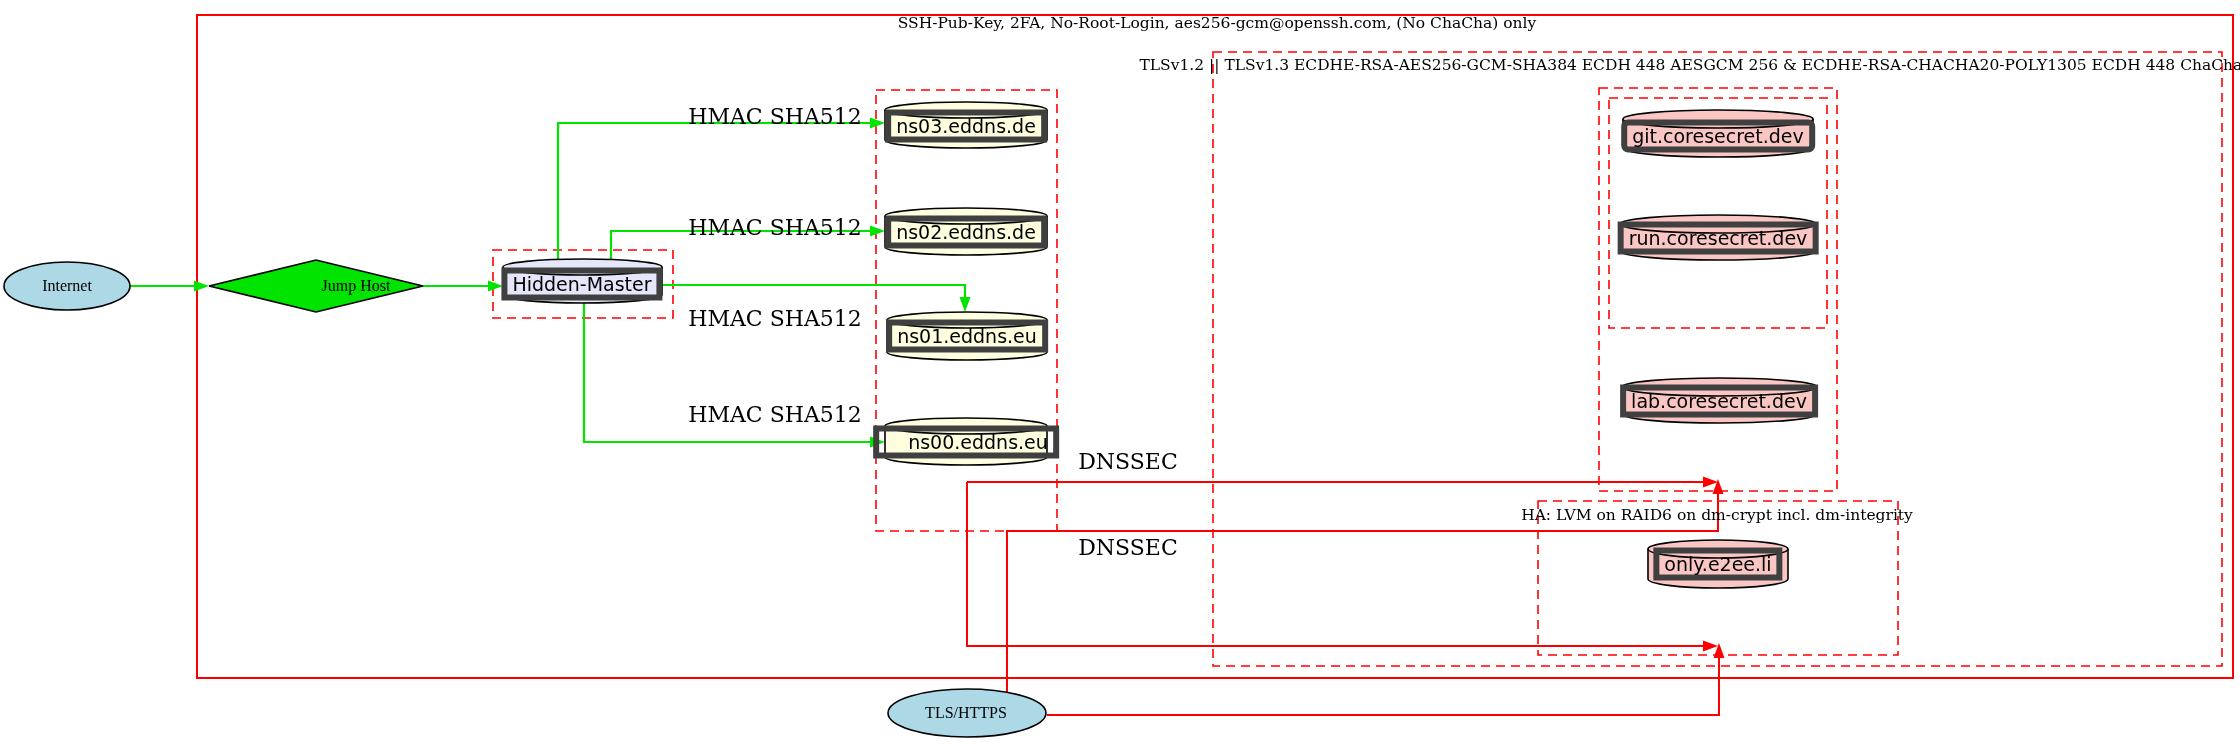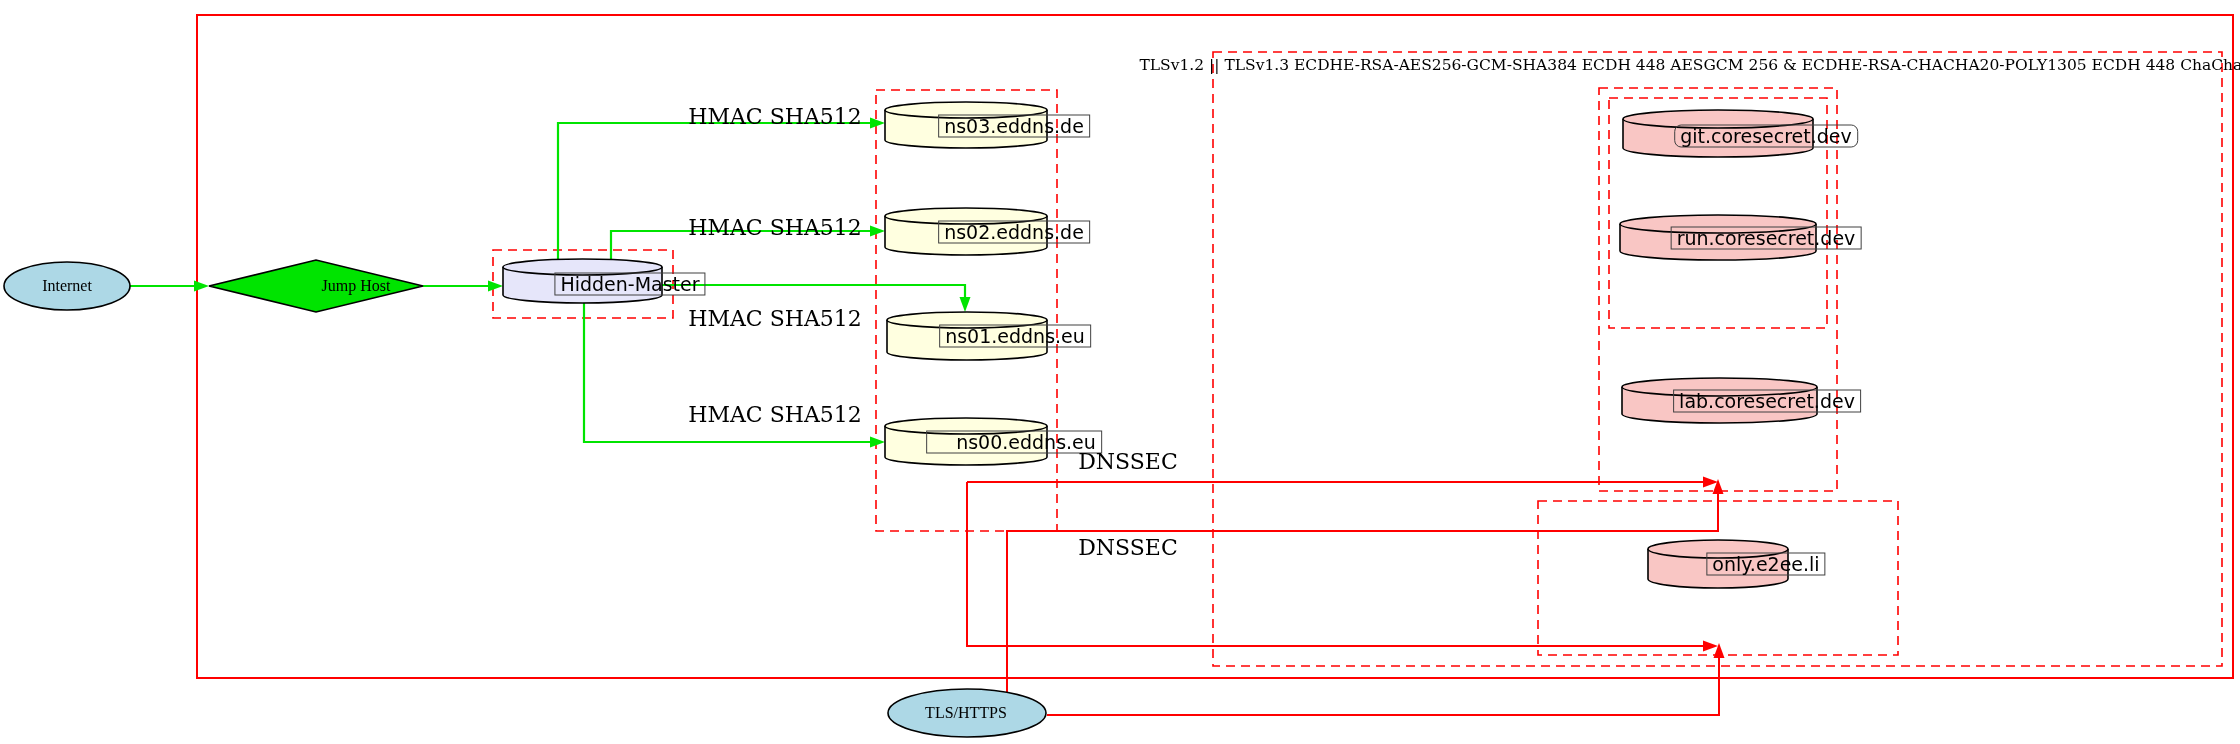--- a/index.html
+++ b/index.html
@@ -2,21 +2,21 @@
 <html><head>
 <meta charset="utf-8">
 <style>
   html,body{margin:0;padding:0;background:#ffffff;}
   .canvas{position:relative;width:2240px;height:744px;background:#ffffff;overflow:hidden;
           font-family:"DejaVu Sans",sans-serif;}
   .canvas svg{position:absolute;left:0;top:0;}
   .lbl{position:absolute;transform:translate(-50%,-50%);white-space:nowrap;color:#000;}
   .nlabel{font-family:"DejaVu Sans",sans-serif;font-size:19px;}
   .nlabel-lg{font-family:Liberation Serif, serif;font-size:16px;}
-  .boxed{border:1px solid #404040;padding:0 5px;line-height:21px;background:transparent;margin-left:48px;}
+  .boxed{border:6px solid #404040;padding:0 5px;line-height:21px;background:transparent;}
   .elabel{font-family:"DejaVu Serif",serif;font-size:22px;text-align:right;}
   .clabel{font-family:"DejaVu Serif",serif;font-size:15.5px;}
 </style>
 </head>
 <body>
 
 <div class="canvas">
 
   <svg width="2240" height="744" viewBox="0 0 2240 744">
 
@@ -95,21 +95,23 @@
         <path d="M1622,387 V414 A97.5,9 0 0 0 1817,414 V387"></path>
         <ellipse cx="1719.5" cy="387" rx="97.5" ry="9"></ellipse>
       </g>
       <g fill="#f9c6c4">
         <path d="M1648,549 V579 A70,9 0 0 0 1788,579 V549"></path>
         <ellipse cx="1718" cy="549" rx="70" ry="9"></ellipse>
       </g>
     </g>
   </svg>
 
+  <div class="lbl clabel" style="left:1217px;top:23px;">SSH-Pub-Key, 2FA, No-Root-Login, aes256-gcm@openssh.com, (No ChaCha) only</div>
   <div class="lbl clabel" style="left:1718px;top:65px;">TLSv1.2 || TLSv1.3 ECDHE-RSA-AES256-GCM-SHA384 ECDH 448 AESGCM 256 &amp; ECDHE-RSA-CHACHA20-POLY1305 ECDH 448 ChaCha20 256</div>
+  <div class="lbl clabel" style="left:1717px;top:515px;">HA: LVM on RAID6 on dm-crypt incl. dm-integrity</div>
 
   <div class="lbl nlabel-lg" style="left:67px;top:286px;">Internet</div>
   <div class="lbl nlabel-lg" style="left:316px;top:286px;margin-left:40px;">Jump Host</div>
   <div class="lbl nlabel boxed" style="left:582px;top:284px;">Hidden-Master</div>
   <div class="lbl nlabel boxed" style="left:966px;top:126px;">ns03.eddns.de</div>
   <div class="lbl nlabel boxed" style="left:966px;top:232px;">ns02.eddns.de</div>
   <div class="lbl nlabel boxed" style="left:967px;top:336px;">ns01.eddns.eu</div>
   <div class="lbl nlabel boxed" style="left:966px;top:442px;padding-left:29px;">ns00.eddns.eu</div>
   <div class="lbl nlabel boxed" style="left:1718px;top:136px;border-radius:7px;">git.coresecret.dev</div>
   <div class="lbl nlabel boxed" style="left:1718px;top:238px;">run.coresecret.dev</div>

